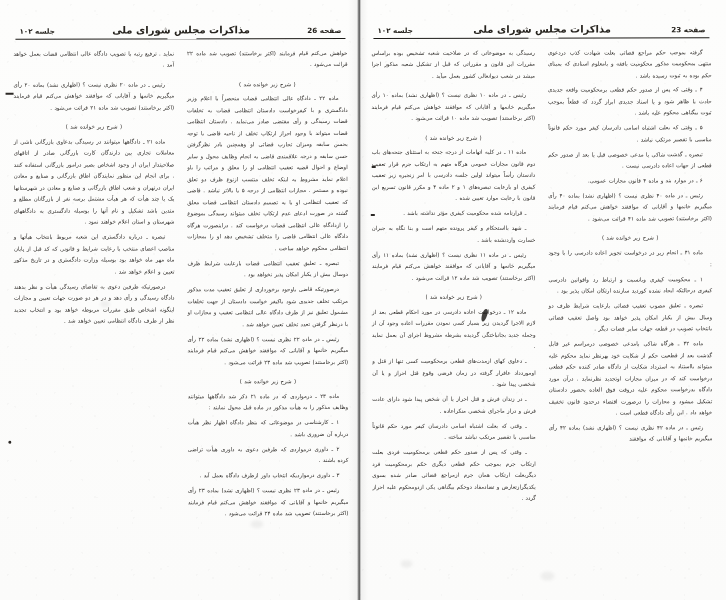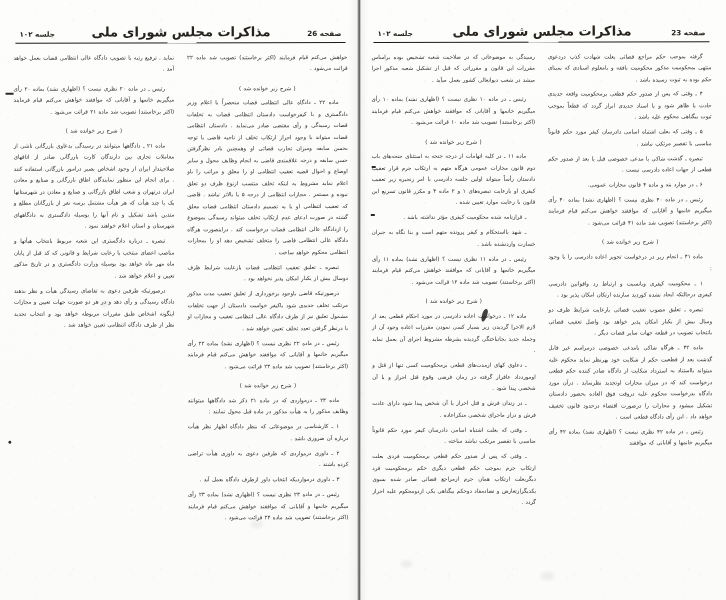--- a/index.html
+++ b/index.html
@@ -76,21 +76,21 @@
     justify-content: space-between;
     font-size: 7.2px;
     letter-spacing: .2px;
     color: #27241f;
     padding: 0 6px 2.5px 6px;
     font-weight: bold;
   }
   .runhead .rh-center {
     flex: 1;
     text-align: center;
-    font-size: 13px;
+    font-size: 10px;
   }
   .runhead .rh-side { white-space: nowrap; }
 
   .rule {
     height: 0;
     border-top: 1.9px solid #1d1b18;
     margin: 0 2px 9px 2px;
     position: relative;
   }
   .rule::after {

